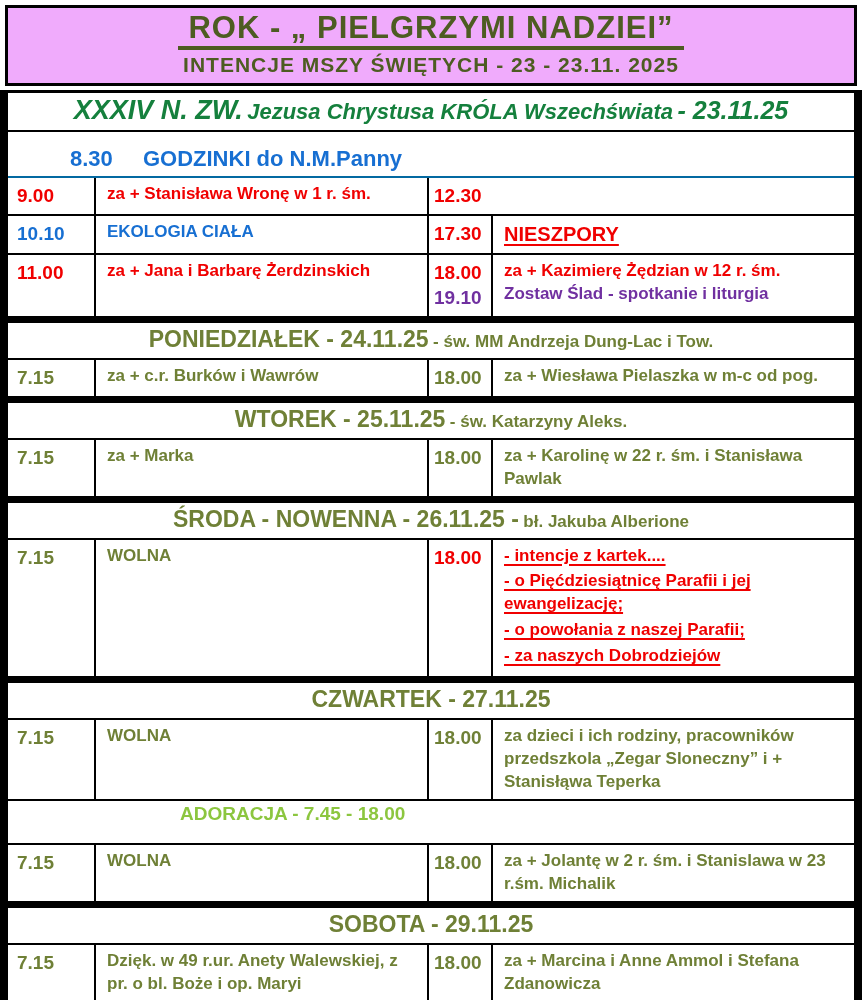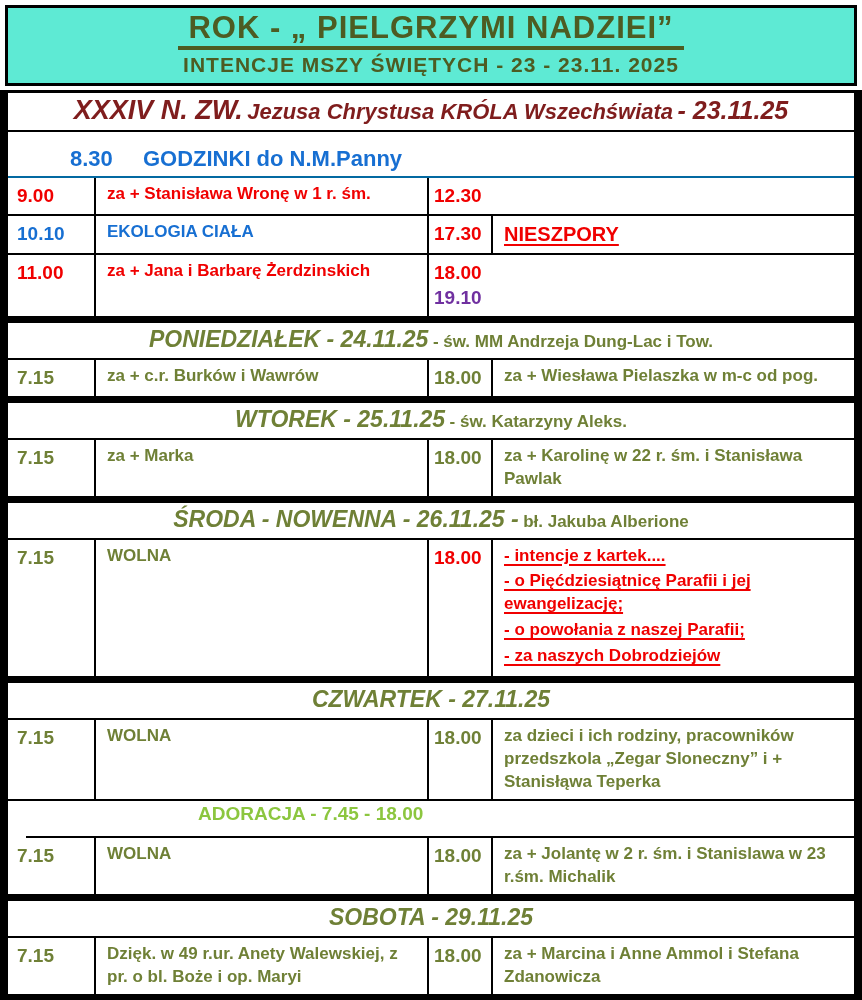--- a/index.html
+++ b/index.html
@@ -7,21 +7,21 @@
     width:862px;
     font-family:"Liberation Sans","DejaVu Sans",sans-serif;
     font-weight:bold;
     -webkit-font-smoothing:antialiased;
   }
   .page{width:862px;}
 
   
   .top-box{
     margin:5px 5px 4px 5px;
-    background:#5eead4;
+    background:#f0abfc;
     border:3px solid #000;
     text-align:center;
     padding:3px 0 6px 0;
   }
   .top-title{
     display:inline-block;
     font-size:31px;
     color:#4d5c22;
     letter-spacing:1px;
     border-bottom:4px solid #4d5c22;
@@ -38,21 +38,21 @@
   
   .main{
     border-left:8px solid #000;
     border-right:8px solid #000;
     border-top:3px solid #000;
     border-bottom:9px solid #000;
   }
   .banner{
     text-align:center;
     border-bottom:2px solid #000;
-    color:#7f1d1d;
+    color:#15803d;
     font-style:italic;
     padding:2px 4px 4px 4px;
     white-space:nowrap;
   }
   .banner-a{font-size:27px;}
   .banner-b{font-size:22px;}
   .banner-c{font-size:25px;}
 
   .godz-row{
     border-bottom:2px solid #0369a1;
@@ -72,29 +72,28 @@
   .desc{font-size:17px;display:block;line-height:1.35;}
   .big{font-size:20px;}
 
   .day-header{
     border-top:5px solid #000;
     border-bottom:2px solid #000;
     text-align:center;
     color:#6f8036;
     padding:3px 2px 5px 2px;
   }
-  .day-title{font-size:23px;font-style:italic;}
+  .day-title{font-size:23px;}
   .day-sub{font-size:17px;}
 
   .ador-row{
     border-bottom:2px solid #000;
-    padding:2px 0 11px 172px;
+    padding:2px 0 18px 172px;
     color:#8cc63f;
     font-size:19px;
-    margin-left:18px;
   }
 
   .red{color:#f00000;}
   .blue{color:#176fd2;}
   .purple{color:#7030a0;}
   .olive{color:#6f8036;}
 
   .u{text-decoration:underline;text-decoration-thickness:2px;text-underline-offset:3px;}
   .u-items .desc{text-decoration:underline;text-decoration-thickness:2px;text-underline-offset:3px;margin-bottom:3px;}
 </style>
@@ -151,20 +150,24 @@
     <div class="trow">
       <div class="c c1">
           <span class="time red">11.00</span>
         </div>
       <div class="c c2">
           <span class="desc red">za + Jana i Barbarę Żerdzinskich</span>
         </div>
       <div class="c c3">
         <span class="time red">18.00</span>
         <span class="time purple">19.10</span>
+      </div>
+      <div class="c c4">
+        <span class="desc red">za + Kazimierę Żędzian w 12 r. śm.</span>
+        <span class="desc purple">Zostaw Ślad  - spotkanie i liturgia</span>
       </div>
     </div>
 
     <div class="day-header">
       <span class="day-title">PONIEDZIAŁEK  -   24.11.25</span>
       <span class="day-sub">- św. MM Andrzeja Dung-Lac i Tow.</span>
     </div>
     <div class="trow">
       <div class="c c1">
           <span class="time olive">7.15</span>

